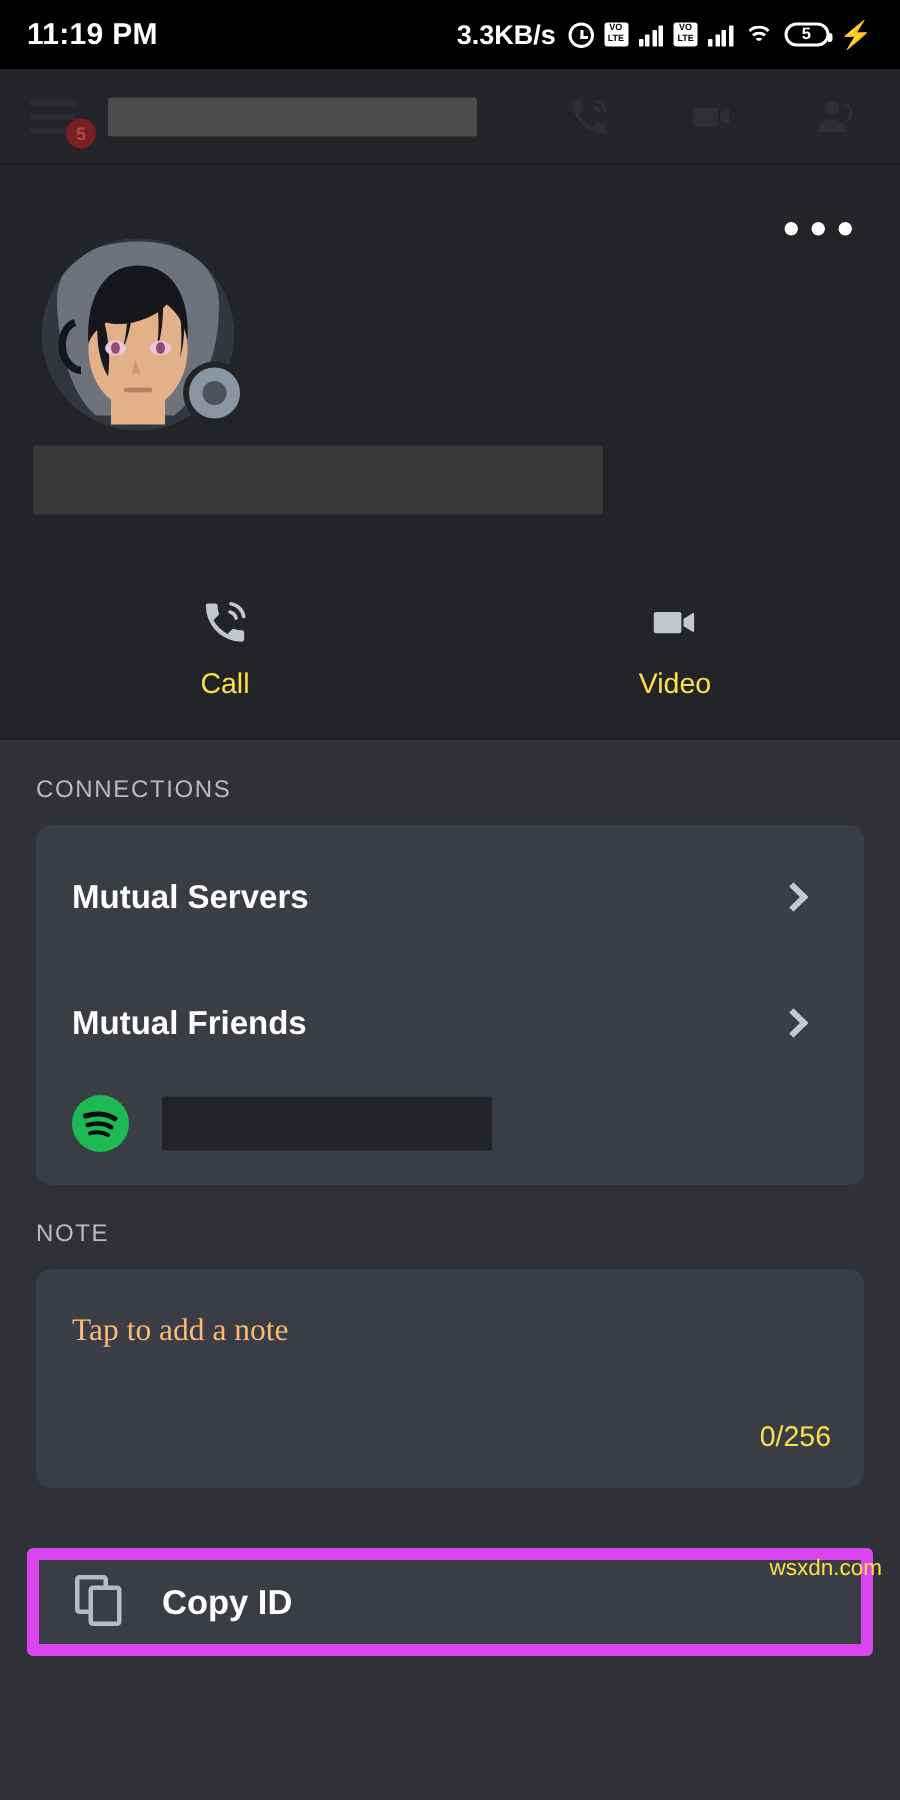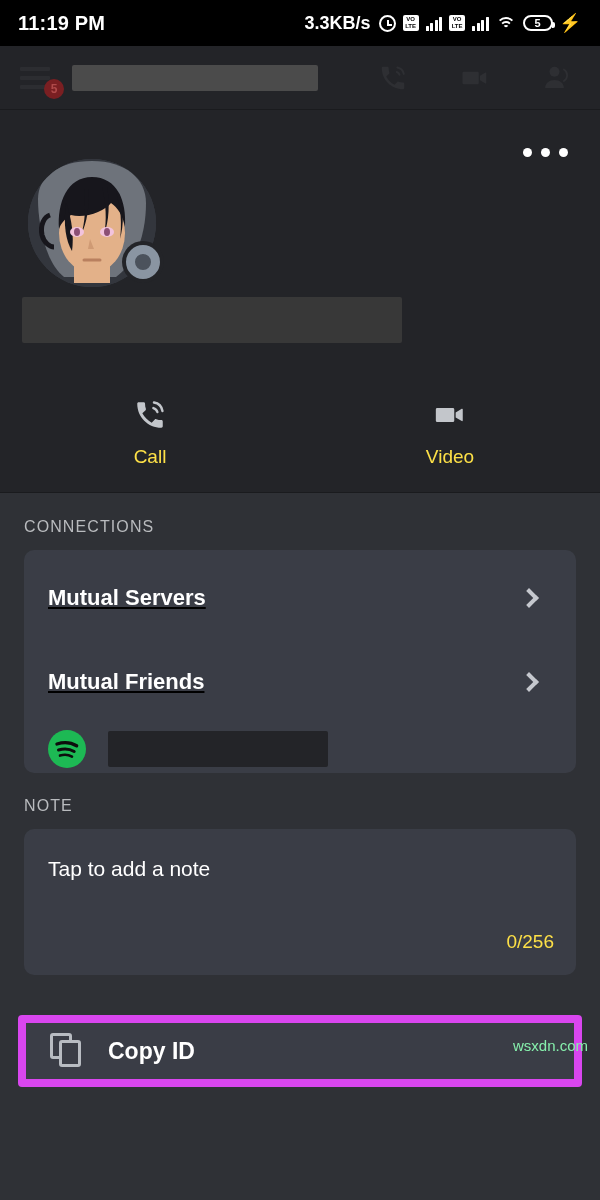--- a/index.html
+++ b/index.html
@@ -98,48 +98,48 @@
   .action span { font-size: 19px; color: #fde047; }
 
   
   .section-label {
     font-size: 16px; letter-spacing: 1.1px; color: #b9bbbe; font-weight: 500;
     padding: 0 10px 0 24px;
   }
   .card { background: #3a3d46; border-radius: 10px; margin: 0 24px; }
 
   .conn-wrap { padding-top: 25px; }
-  .conn-card { padding: 6px 0 5px; text-decoration: underline; }
+  .conn-card { padding: 6px 0 22px; }
   .conn-row {
     height: 84px; display: flex; align-items: center; justify-content: space-between;
     padding: 0 24px;
   }
   .conn-row .lbl { font-size: 22px; font-weight: bold; color: #fff; }
   .chev { width: 14px; height: 14px; border-right: 4px solid #c5c8ce; border-top: 4px solid #c5c8ce;
           transform: rotate(45deg); margin-right: 16px; }
   .spotify-row { display: flex; align-items: center; padding: 6px 24px 0; gap: 22px; }
   .spotify { width: 38px; height: 38px; border-radius: 50%; background: #1DB954; position: relative; }
   .spotify svg { position:absolute; left:0; top:0; width:38px; height:38px; }
   .redacted-spotify { width: 220px; height: 36px; background: #232428; border-radius: 2px; }
 
   .note-wrap { padding-top: 24px; }
   .note-card { height: 146px; position: relative; padding: 28px 24px; }
-  .note-placeholder { font-size: 21px; color: #ffffff; }
+  .note-placeholder { font-size: 21px; color: #fdba74; font-family: Liberation Serif, serif; }
   .note-count { position: absolute; right: 22px; bottom: 22px; font-size: 19px; color: #fde047; }
 
   .dev-wrap { padding-top: 26px; }
   .dev-card { height: 72px; display: flex; align-items: center; gap: 22px; padding: 0 24px;
               border: 8px solid #d946ef; border-radius: 4px; margin: 0 18px; background: #3a3d46; }
   .copy-icon { width: 36px; height: 36px; position: relative; flex: none; }
   .copy-icon i { position: absolute; border: 3px solid #b8bcc2; border-radius: 3px; display:block; }
   .copy-icon i:nth-child(1) { left: 0; top: 0; width: 22px; height: 26px; }
   .copy-icon i:nth-child(2) { left: 9px; top: 7px; width: 22px; height: 27px; background: #3a3d46; }
   .dev-label { font-size: 23px; font-weight: bold; color: #fff; }
 
-  .watermark { position: absolute; right: 12px; bottom: 10px; font-size: 15px; color: #86efac; }
+  .watermark { position: absolute; right: 12px; bottom: 10px; font-size: 15px; color: #fde047; }
 </style>
 </head>
 <body>
 
 <div class="phone">
 
   <div class="statusbar">
     <div class="sb-time">11:19 PM</div>
     <div class="sb-right">
       <div class="sb-net">3.3KB/s</div>

